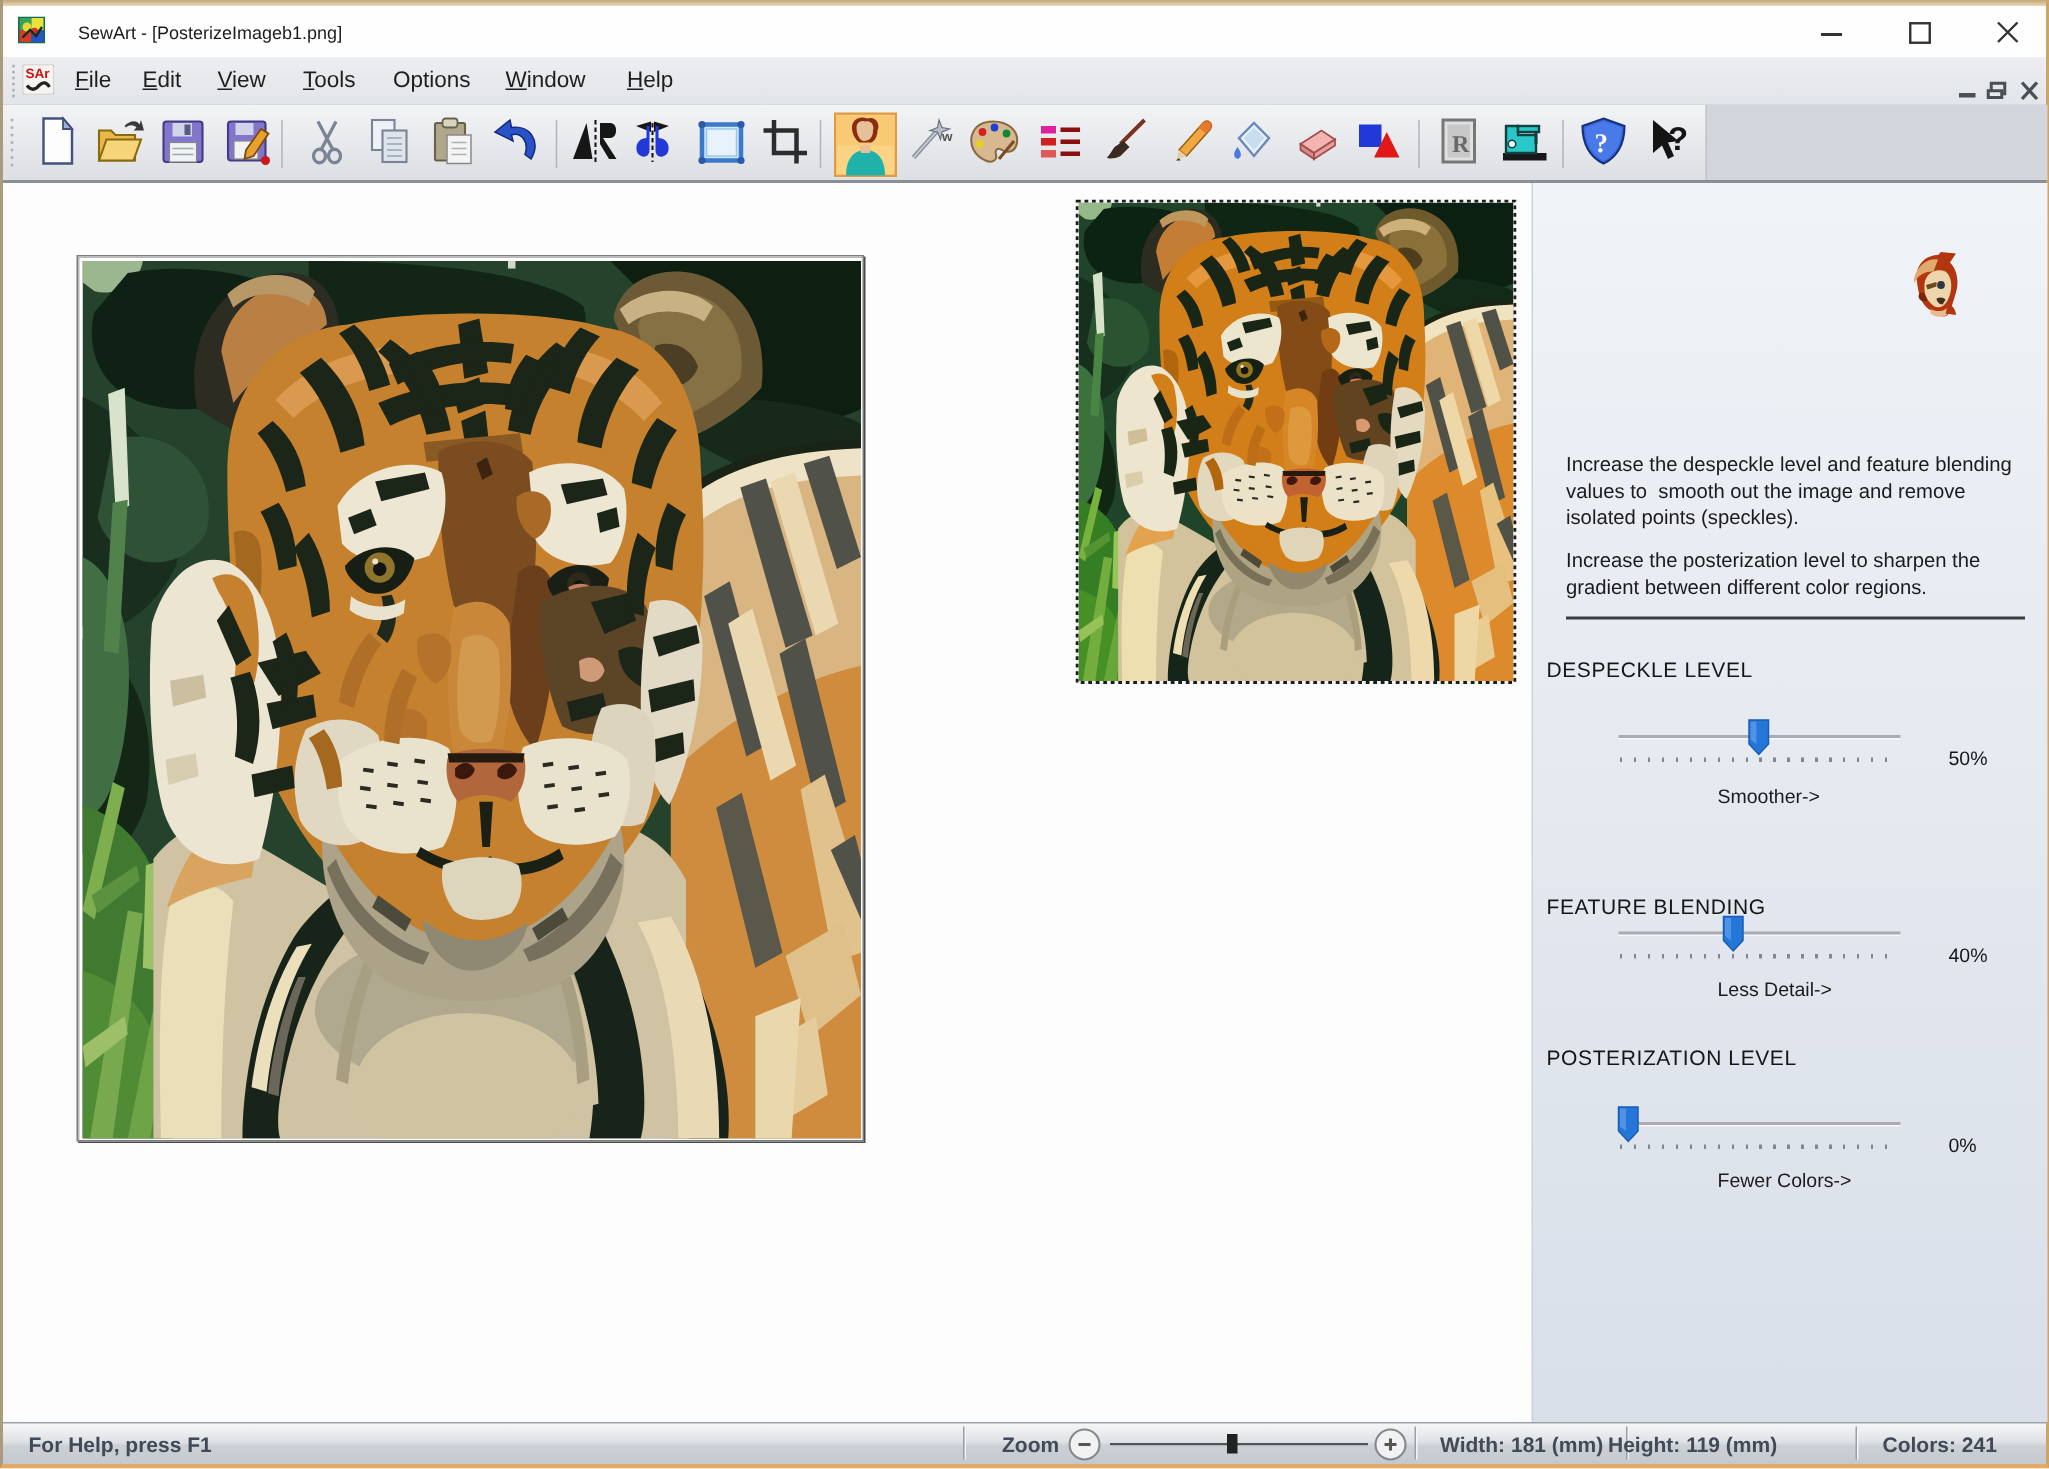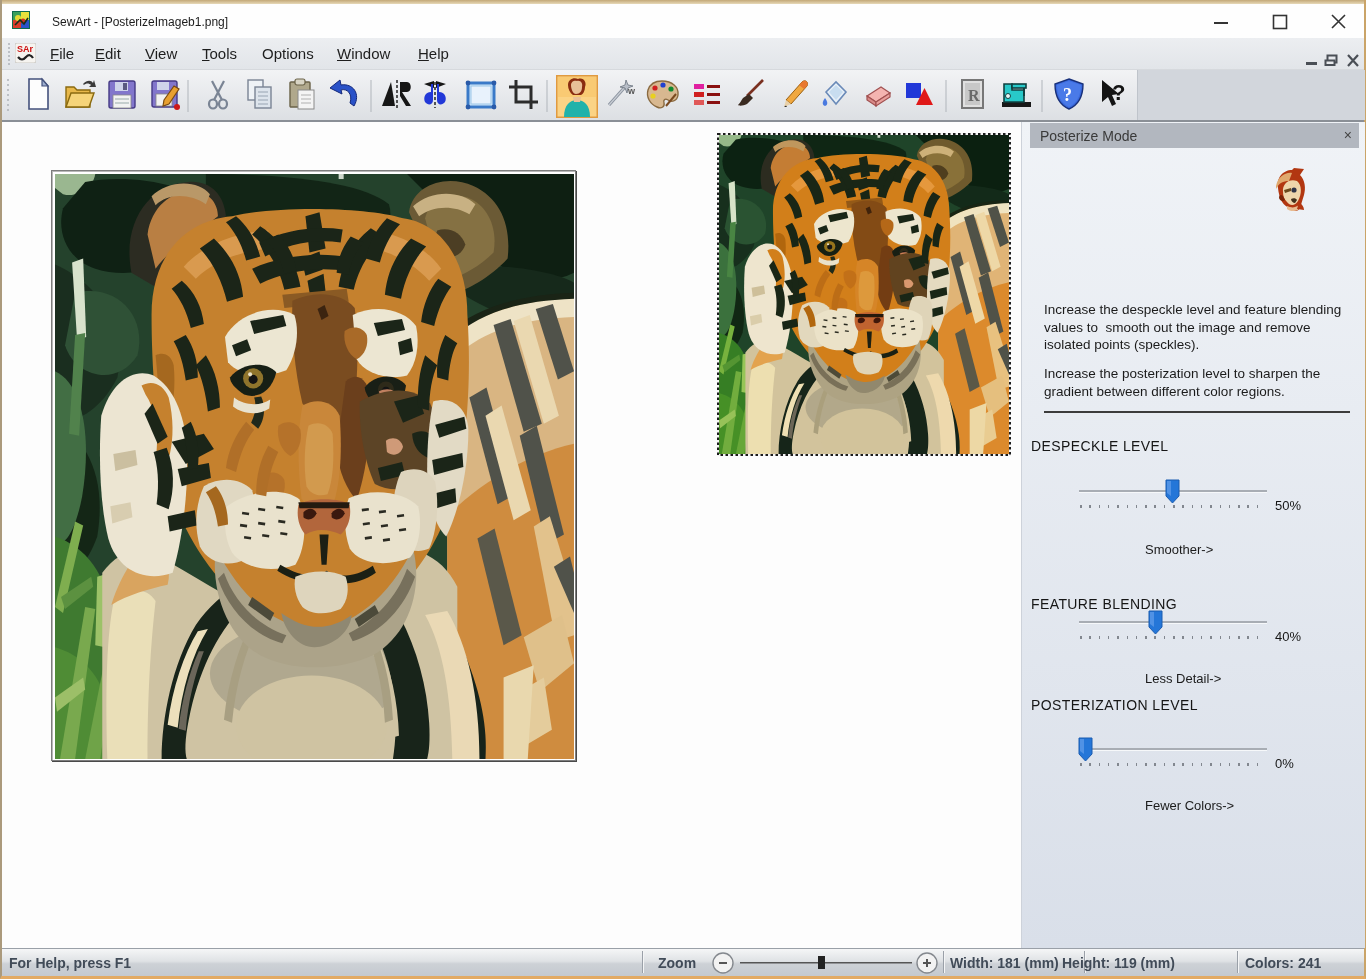--- a/index.html
+++ b/index.html
@@ -20,26 +20,26 @@
            background:linear-gradient(#f2f3f5,#dcdfe3);}
   #toolbarline{position:absolute;left:2px;top:120px;width:1362px;height:2px;background:#8a8f96;}
   #canvas{position:absolute;left:2px;top:122px;width:1019px;height:826px;background:#fdfdfd;}
   #panel{position:absolute;left:1021px;top:122px;width:343px;height:826px;
          background:linear-gradient(#f0f3f7,#d9dfe9);border-left:1px solid #cdd2da;}
   #panelhdr{position:absolute;left:8px;top:1px;width:329px;height:25px;background:#b2b7bf;}
   #panelhdr span{position:absolute;left:10px;top:5px;font-size:14px;color:#3a3a3a;}
   #panelx{position:absolute;right:7px;top:4px;font-size:14px;color:#444;}
   .ptext{position:absolute;left:22px;width:320px;font-size:13.5px;line-height:17.5px;color:#1b1b1b;}
   .plabel{position:absolute;left:9px;font-size:14px;color:#161616;letter-spacing:0.4px;}
-  .pct{position:absolute;font-size:13px;color:#161616;}
-  .sublabel{position:absolute;font-size:13px;color:#1b1b1b;margin-top:19px;}
+  .pct{position:absolute;font-size:13px;color:#161616;margin-left:24px;}
+  .sublabel{position:absolute;font-size:13px;color:#1b1b1b;}
   #statusbar{position:absolute;left:2px;top:948px;width:1362px;height:27px;
              background:linear-gradient(#f5f6f7 0%,#dfe2e5 45%,#cdd1d6 55%,#c4c9cf 100%);
              border-top:1px solid #9aa0a8;}
-  .sbtext{position:absolute;top:6px;font-size:14px;font-weight:bold;color:#414b58;}
+  .sbtext{position:absolute;top:6px;font-size:14px;font-weight:bold;color:#414b58;margin-left:10px;}
   .sbsep{position:absolute;top:2px;width:1px;height:22px;background:#9aa0a8;box-shadow:1px 0 0 #f4f5f6;}
   
   .groove{position:absolute;height:2px;background:#a8adb4;box-shadow:0 1px 0 #f6f8fa;}
   .thumb{position:absolute;width:15px;height:25px;}
   .ticks{position:absolute;height:3px;background-image:repeating-linear-gradient(90deg,#82878f 0,#82878f 1.5px,transparent 1.5px,transparent 9.3px);}
 </style>
 </head>
 <body>
   <div id="topborder"></div>
   <div id="frame"></div>
@@ -311,24 +311,20 @@
         <use href="#tigerart"></use>
       </svg>
       <svg class="abs" style="left:0px;top:0px" width="294" height="323" viewBox="0 0 294 323">
         <rect x="1" y="1" width="292" height="321" fill="none" stroke="#f4f4f4" stroke-width="2"></rect>
         <rect x="1" y="1" width="292" height="321" fill="none" stroke="#1c1c1c" stroke-width="2" stroke-dasharray="2.5 2.5"></rect>
       </svg>
     </div>
   </div>
 
   <div id="panel">
-    <div id="panelhdr">
-      <span>Posterize Mode</span>
-      <div id="panelx">×</div>
-    </div>
 
     <svg class="abs" style="left:249px;top:46px" width="38" height="46" viewBox="0 0 38 46">
       <path d="M7 20 C5 10 12 2 21 2 L23 0 L33 1 L29 7 C34 12 35 20 33 27 L29 40 C27 44 22 44 21 40 C12 40 8 30 7 20 Z" fill="#b23711"></path>
       <path d="M5 18 C7 9 14 4 21 5 L18 13 C12 13 8 15 5 21 Z" fill="#e0a96e"></path>
       <path d="M12 24 C11 15 19 10 26 13 C31 17 31 26 27 33 C24 38 19 38 16 34 C13 31 12 28 12 24 Z" fill="#eed6ac"></path>
       <path d="M13 22 L20 20 L20 23 L14 25 Z" fill="#6b4a1c"></path>
       <circle cx="23" cy="22" r="2.6" fill="#303548"></circle>
       <path d="M12 28 C10 26 8 27 8 30 C9 33 12 34 14 32 Z" fill="#7a2408"></path>
       <path d="M20 31 C22 30 25 30 26 32 L24 35 C22 35 20 33 20 31 Z" fill="#42301c"></path>
       <path d="M16 38 C20 40 24 40 28 37 L27 42 C23 44 18 43 16 41 Z" fill="#e8bb90"></path>

